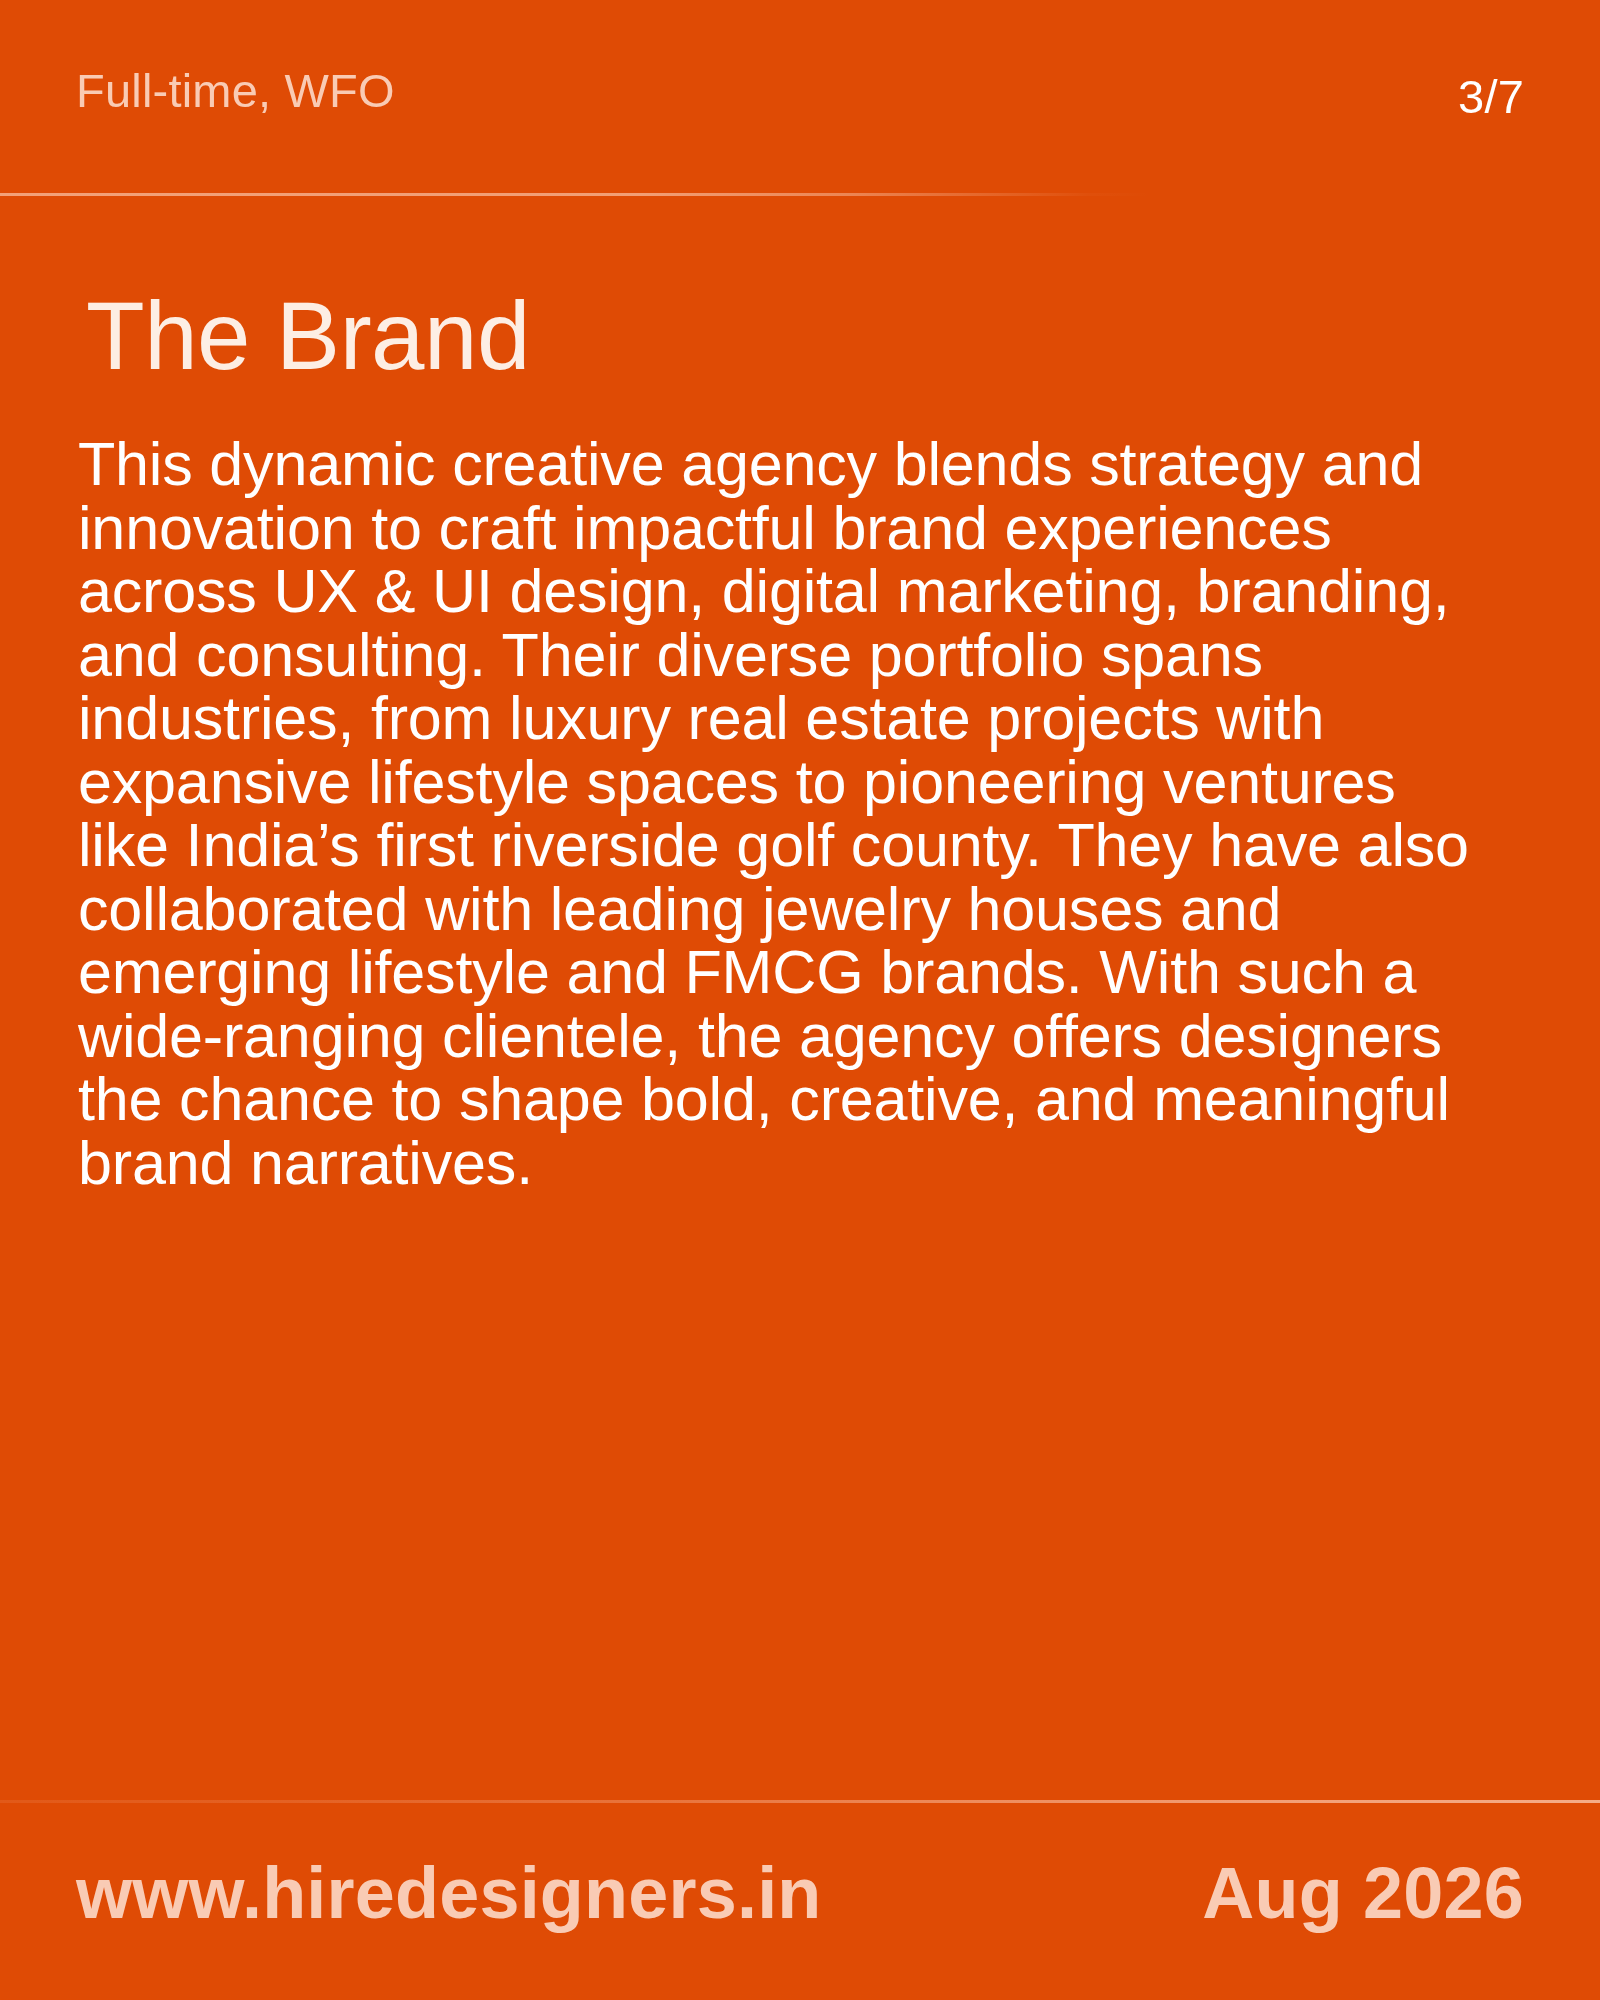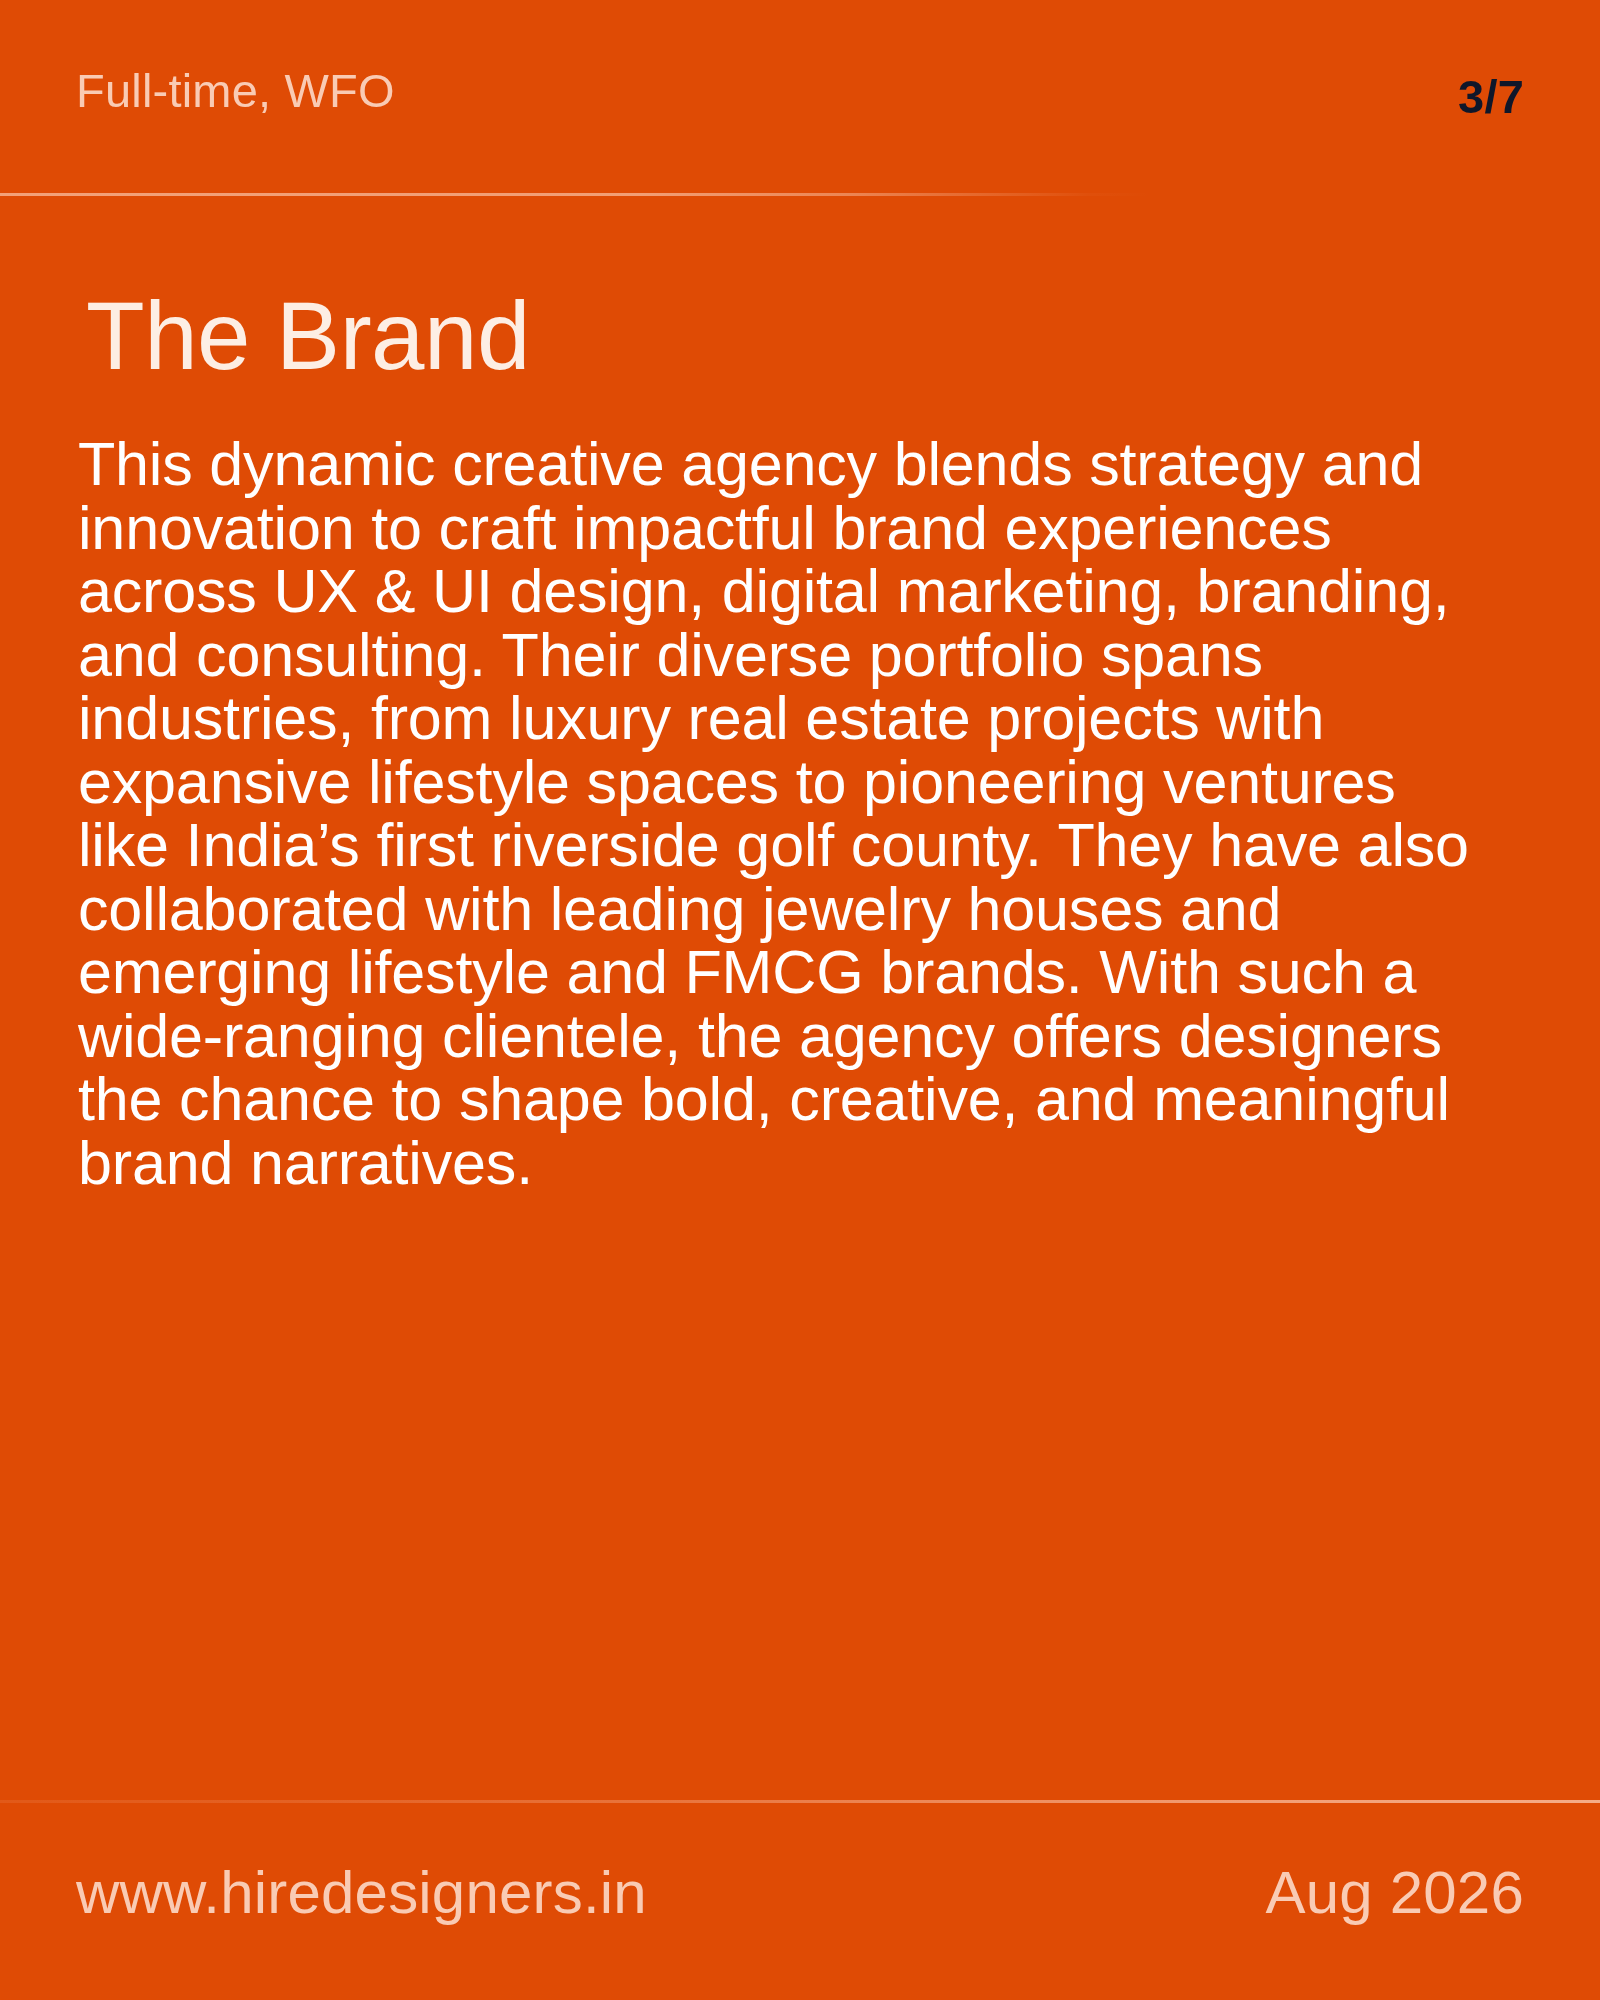--- a/index.html
+++ b/index.html
@@ -38,23 +38,23 @@
   .header-meta {
     font-size: 47px;
     font-weight: 300;
     letter-spacing: 0.2px;
     color: #f9cbb4;
     line-height: 1;
     white-space: nowrap;
   }
   .header-page {
     font-size: 47px;
-    font-weight: 700;
+    font-weight: 400;
     letter-spacing: 0.2px;
-    color: #0f172a;
+    color: #ffffff;
     line-height: 1;
     white-space: nowrap;
     margin-top: 12px;
   }
 
   .rule-top {
     position: absolute;
     left: 0;
     bottom: 0;
     width: 100%;
@@ -116,22 +116,22 @@
     background: linear-gradient(to right,
         rgba(255, 214, 192, 0.10) 0%,
         rgba(255, 214, 192, 0.16) 18%,
         rgba(255, 214, 192, 0.30) 42%,
         rgba(255, 214, 192, 0.48) 62%,
         rgba(255, 214, 192, 0.62) 82%,
         rgba(255, 214, 192, 0.70) 100%);
   }
   .footer-site,
   .footer-date {
-    font-size: 60px;
-    font-weight: 400;
+    font-size: 72px;
+    font-weight: 700;
     color: #f9cbb4;
     line-height: 1;
     white-space: nowrap;
     letter-spacing: 0.2px;
   }
 </style>
 </head>
 <body>
 
 <div class="slide">

